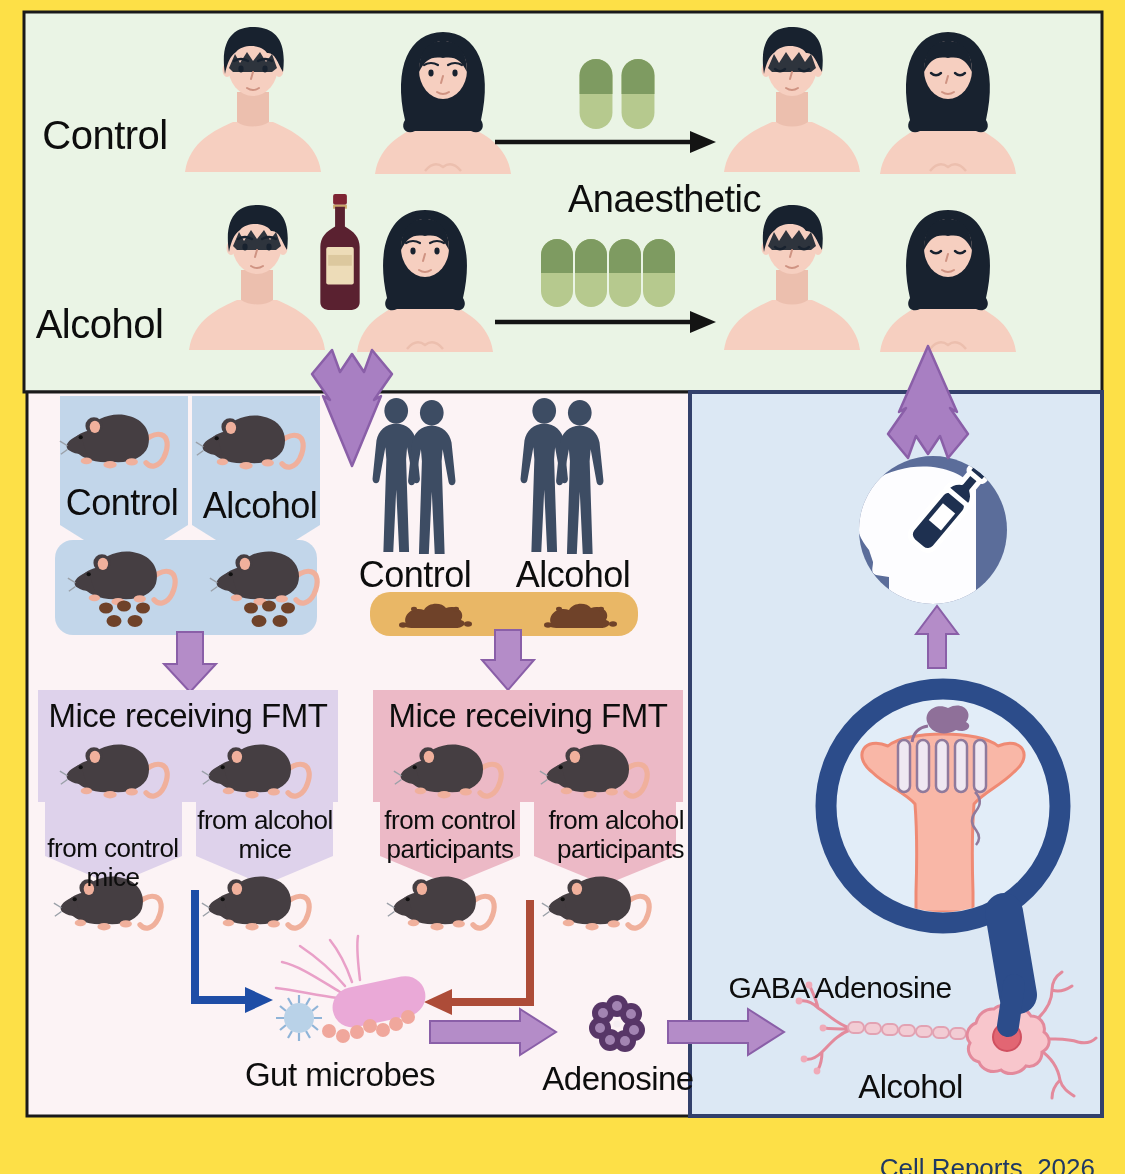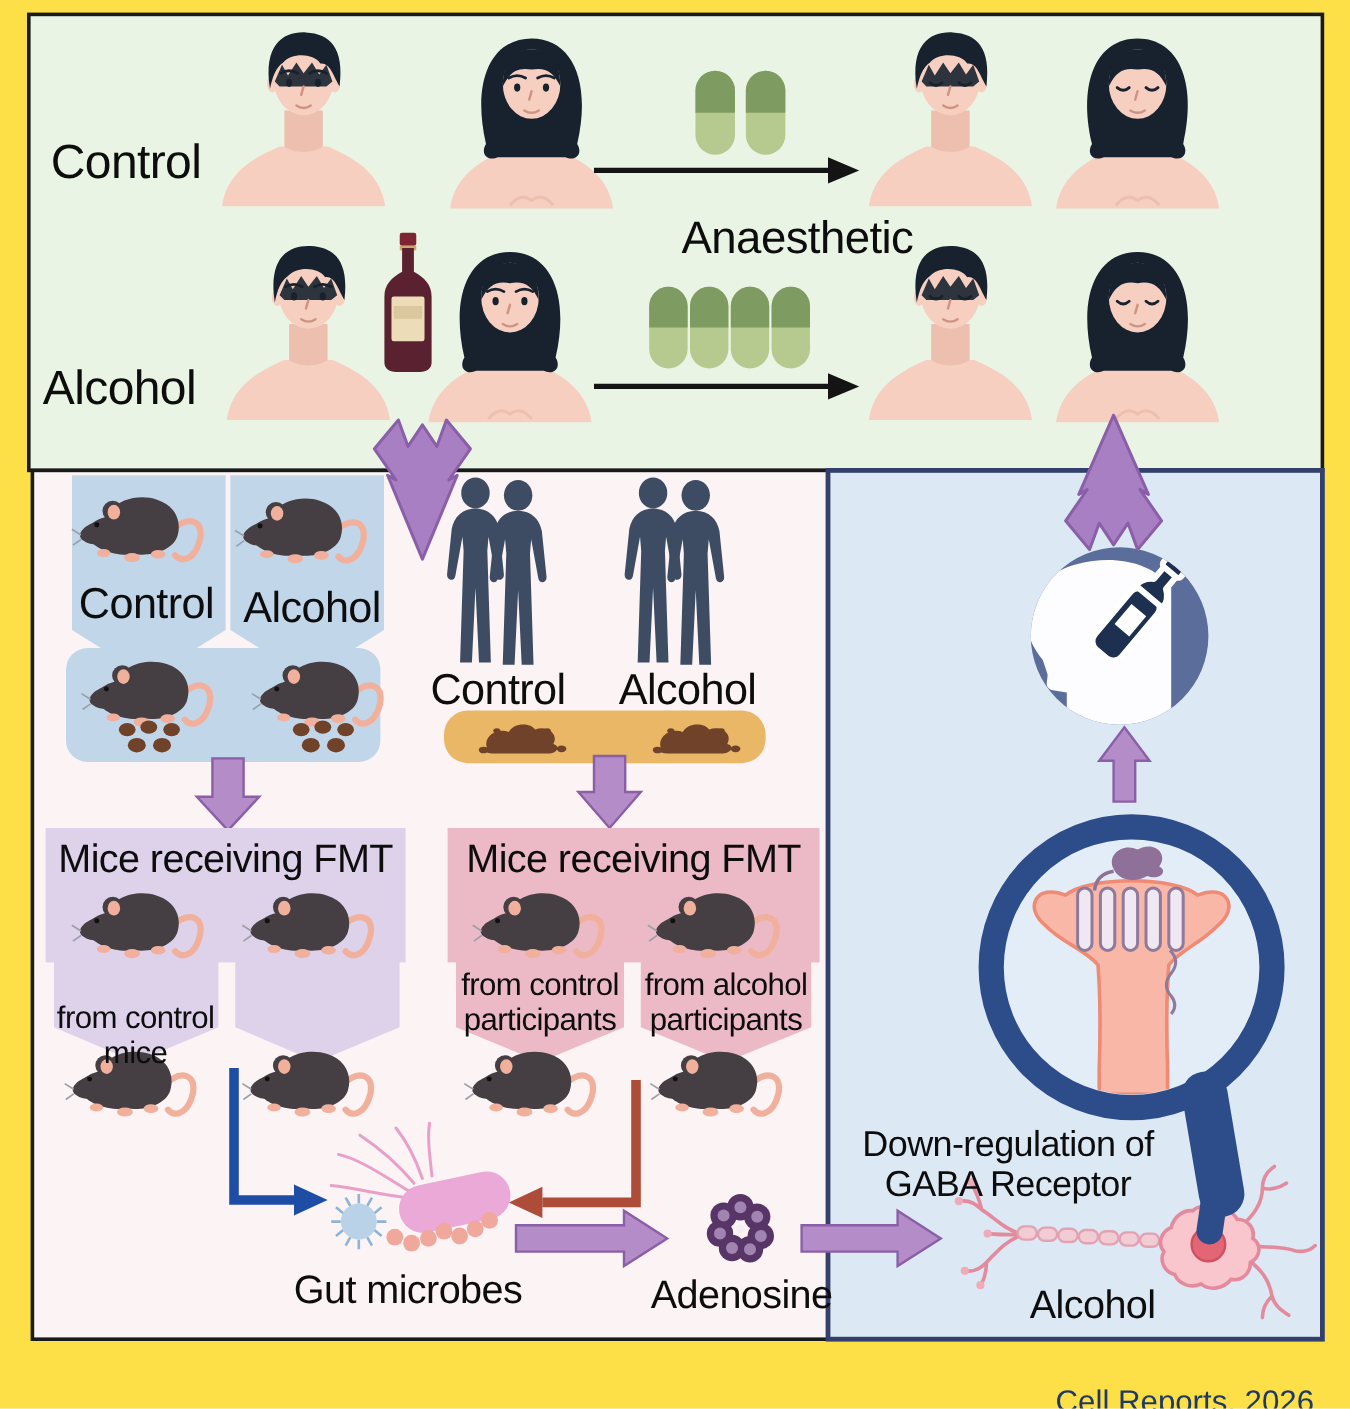--- a/index.html
+++ b/index.html
@@ -318,25 +318,25 @@
 <div class="lbl f36" style="left:52px;top:484px;width:140px;">Control</div>
 <div class="lbl f36" style="left:190px;top:487px;width:140px;">Alcohol</div>
 
 <div class="lbl f36" style="left:348px;top:556px;width:134px;">Control</div>
 <div class="lbl f36" style="left:506px;top:556px;width:134px;">Alcohol</div>
 
 <div class="lbl f33 nowrap" style="left:40px;top:699px;width:296px;">Mice receiving FMT</div>
 <div class="lbl f33 nowrap" style="left:378px;top:699px;width:300px;">Mice receiving FMT</div>
 
 <div class="lbl f26" style="left:38px;top:806px;width:150px;margin-top:28px;">from control mice</div>
+<div class="lbl f26" style="left:190px;top:806px;width:150px;">from alcohol mice</div>
 <div class="lbl f26" style="left:371px;top:806px;width:158px;">from control participants</div>
-<div class="lbl f26" style="left:526px;top:806px;width:158px;">from alcohol participants</div>
+<div class="lbl f26" style="left:526px;top:806px;width:158px;text-align:right;">from alcohol participants</div>
 
 <div class="lbl f33 nowrap" style="left:235px;top:1058px;width:210px;">Gut microbes</div>
 <div class="lbl f33 nowrap" style="left:528px;top:1062px;width:180px;">Adenosine</div>
 
-<div class="lbl f30 nowrap" style="left:700px;top:938px;width:280px;">Down-regulation of</div>
-<div class="lbl f30 nowrap" style="left:700px;top:972px;width:280px;">GABA Receptor</div>
+<div class="lbl f30 nowrap" style="left:700px;top:972px;width:280px;">GABA Adenosine</div>
 <div class="lbl f33" style="left:843px;top:1070px;width:135px;">Alcohol</div>
 
 <div class="caption" style="left:870px;top:1124px;width:225px;margin-top:29px;">Cell Reports, 2026</div>
 
 </div>
 
 </body></html>

